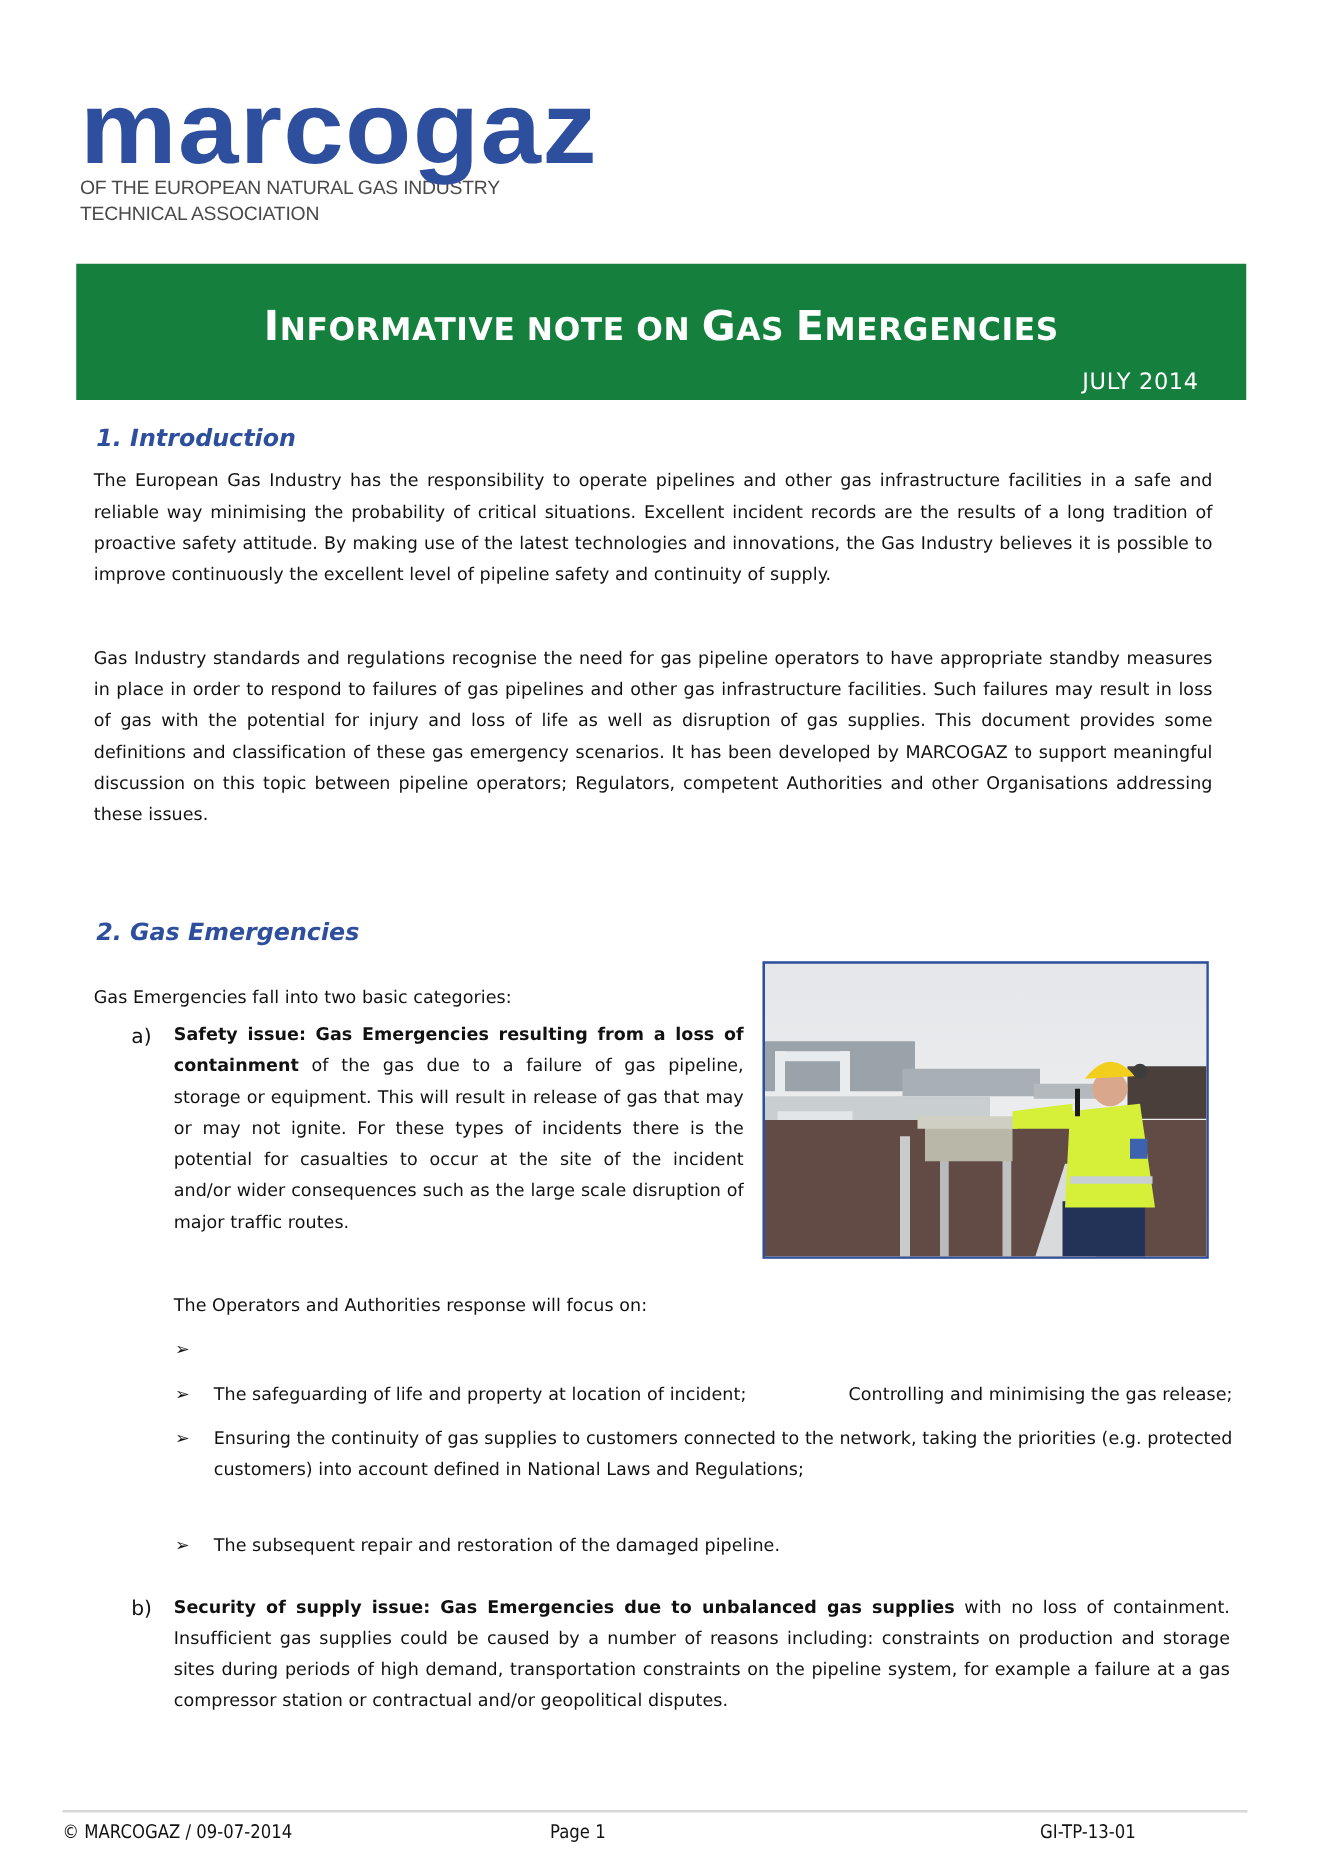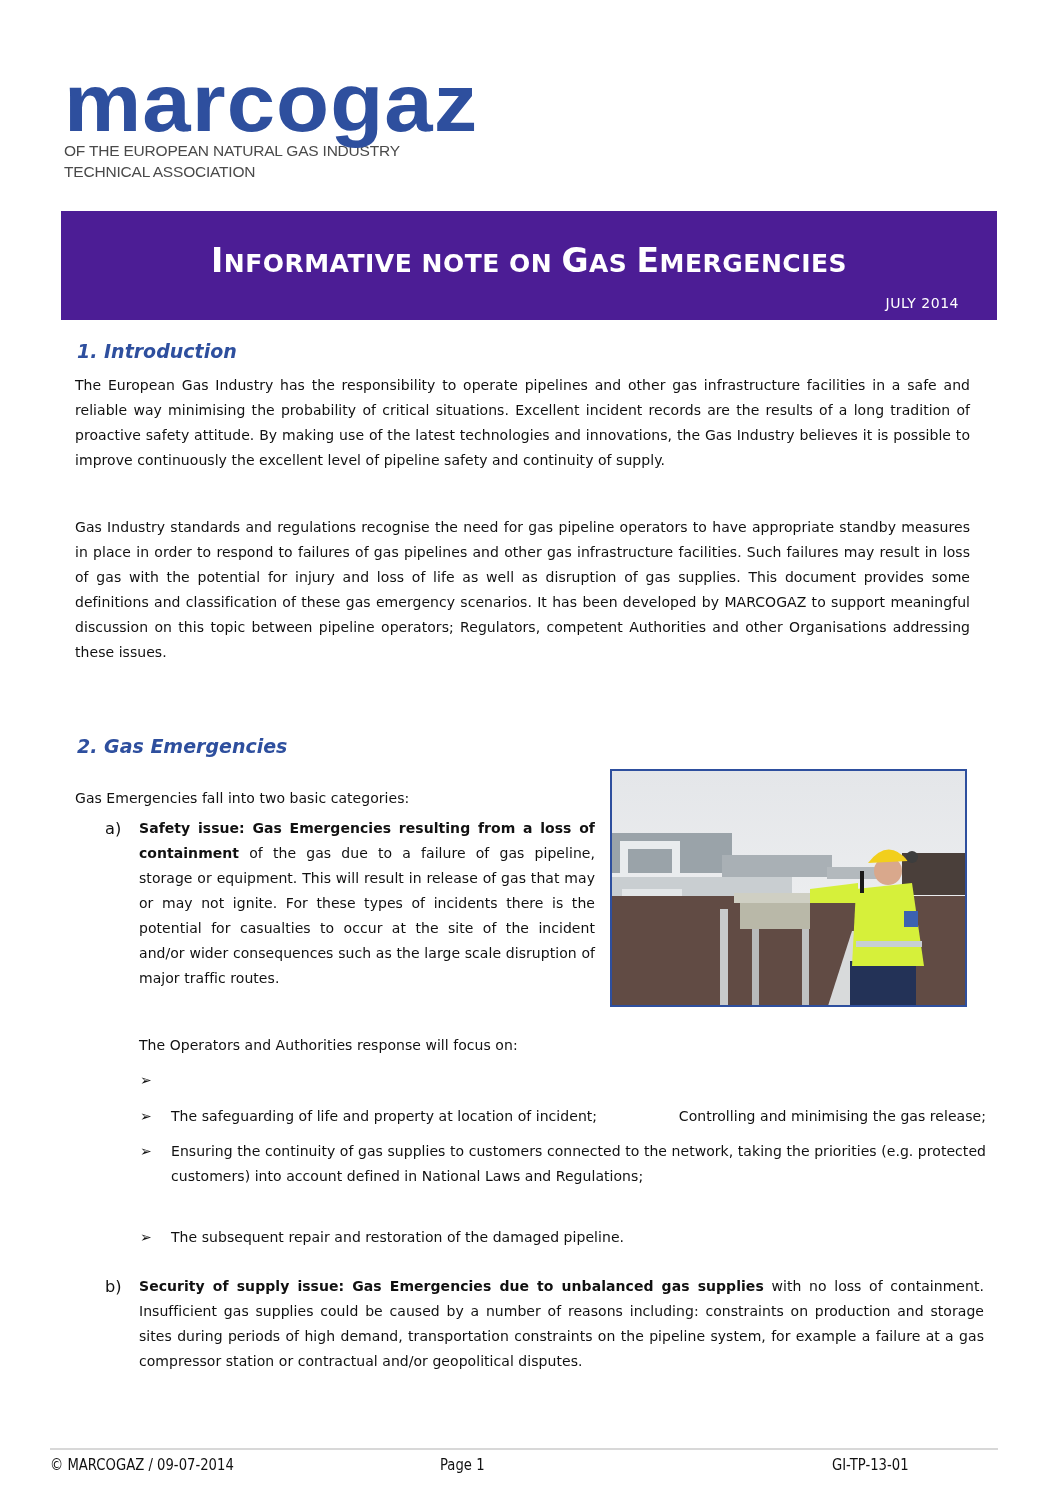--- a/index.html
+++ b/index.html
@@ -24,33 +24,33 @@
   }
   .logo-sub {
     font-family: "Liberation Sans", sans-serif;
     font-size: 15.5px;
     line-height: 21px;
     color: #4a4a4a;
     letter-spacing: -0.2px;
   }
   .banner {
     position: absolute; left: 61px; top: 211px; width: 936px; height: 109px;
-    background: #4c1d95;
+    background: #15803d;
   }
   .banner-title {
     position: absolute; left: 0; right: 0; top: 30px;
     text-align: center; color: #ffffff;
     font-family: "DejaVu Sans", sans-serif;
     font-weight: bold; font-size: 25px;
     font-variant: small-caps; letter-spacing: 0.5px;
   }
   .banner-title .big { font-size: 33px; }
   .banner-date {
     position: absolute; right: 38px; top: 84px;
-    color: #ffffff; font-size: 14px; letter-spacing: 0.5px;
+    color: #ffffff; font-size: 18px; letter-spacing: 0.5px;
     font-family: "DejaVu Sans", sans-serif;
   }
   .h {
     position: absolute;
     font-family: "DejaVu Sans", sans-serif;
     font-weight: bold; font-style: italic;
     font-size: 19px; color: #2e4f9e;
   }
   .p {
     position: absolute;

